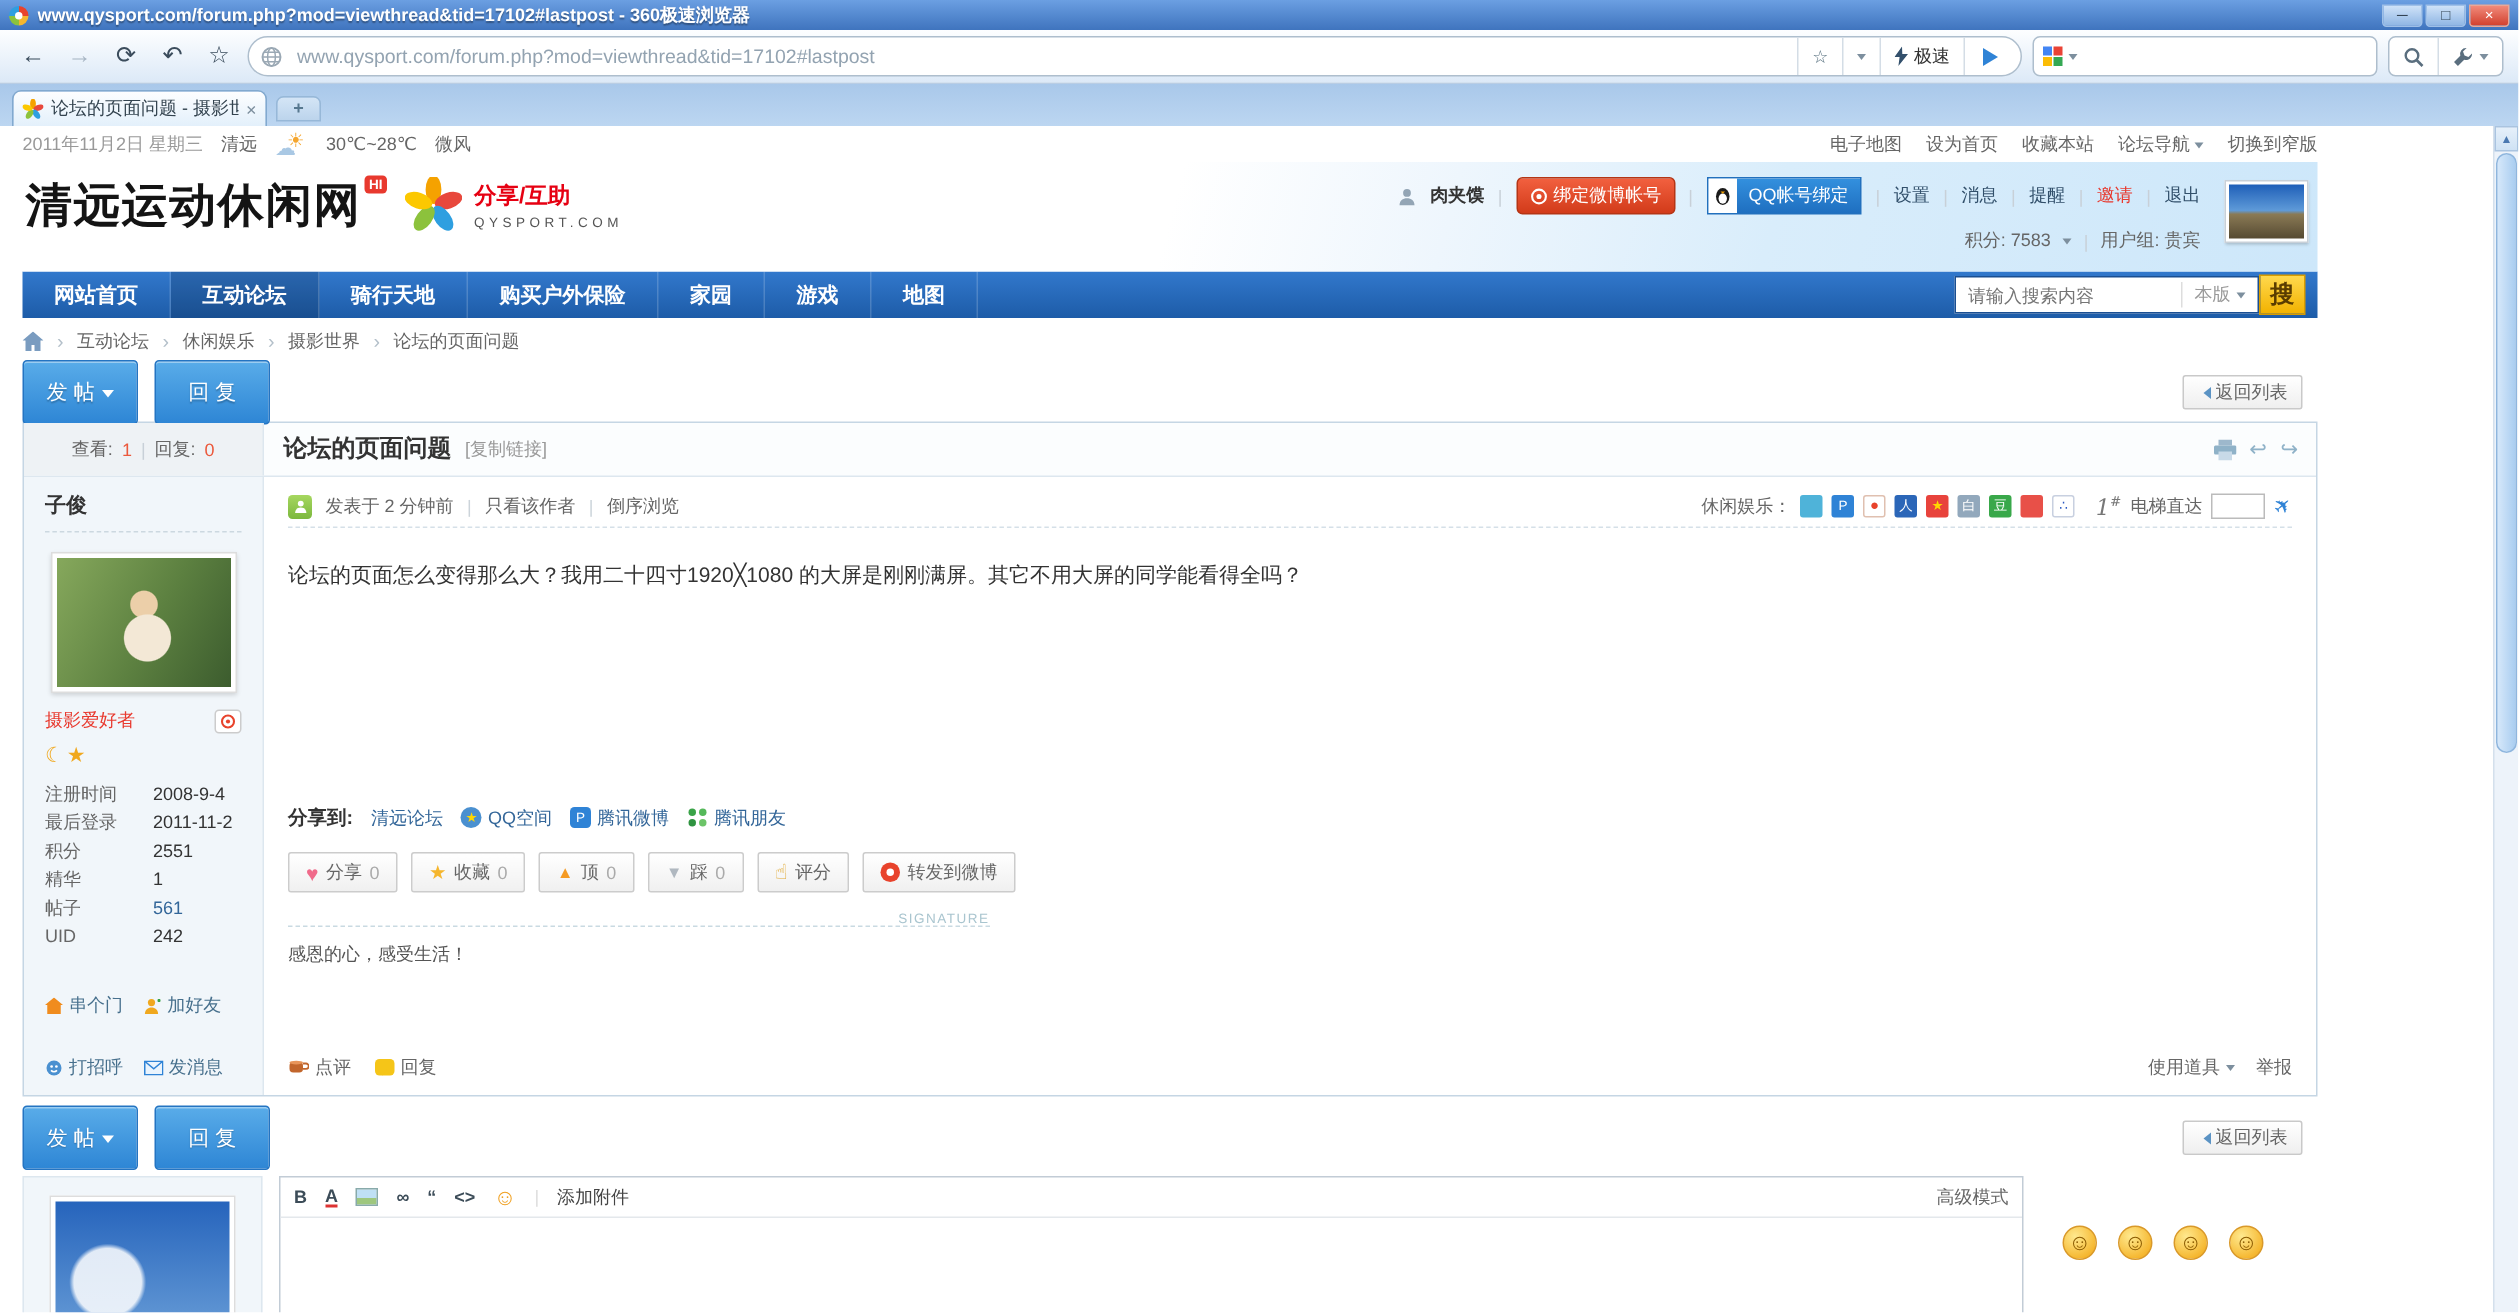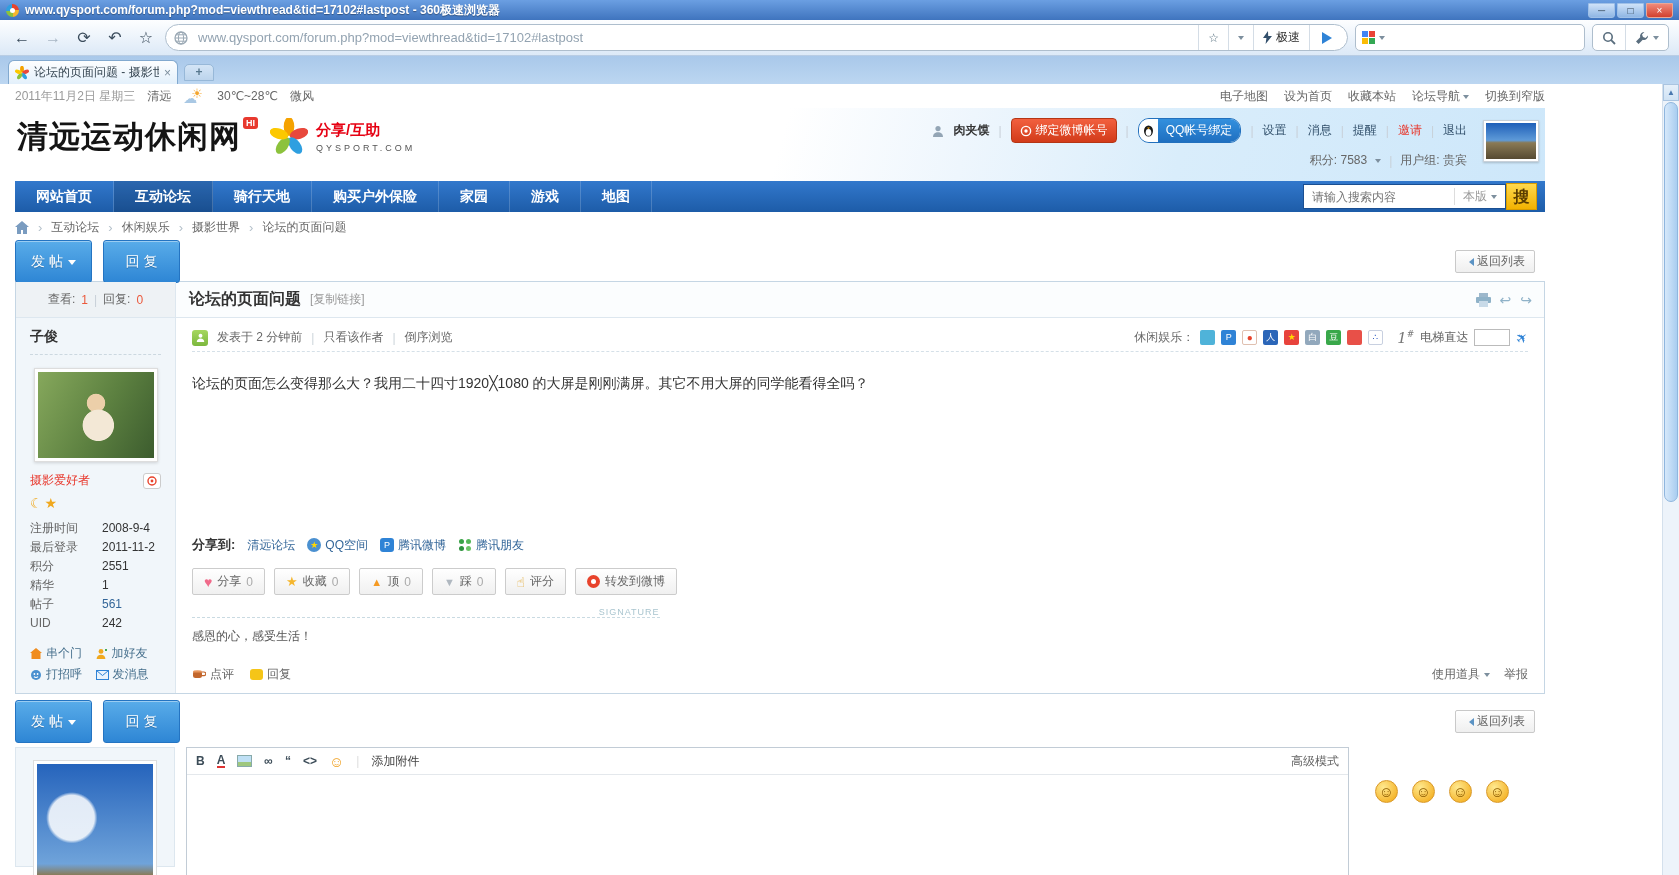--- a/index.html
+++ b/index.html
@@ -72,21 +72,21 @@
   .pinwheel { margin:0 8px 0 12px; }
   .slogancol { display:flex; flex-direction:column; }
   .slogan { color:#e60012; font-weight:bold; font-size:15px; }
   .sdomain { color:#555; font-size:9px; letter-spacing:3px; margin-top:3px; }
   .userarea { position:absolute; right:78px; top:10px; display:flex; flex-direction:column; align-items:flex-end; gap:9px; }
   .urow { display:flex; align-items:center; gap:9px; font-size:12px; color:#32506b; }
   .usep { color:#c8d0d8; }
   .uname { font-weight:bold; color:#333; }
   .redbtn { display:flex; align-items:center; gap:4px; background:linear-gradient(#f2603f,#d23b1a);
     border:1px solid #b53515; border-radius:4px; color:#fff; padding:3px 8px; font-size:12px; }
-  .qqbtn { display:flex; align-items:stretch; border:1px solid #2270bd; border-radius:11px; overflow:hidden; }
+  .qqbtn { display:flex; align-items:stretch; border:1px solid #2270bd; border-radius:0; overflow:hidden; }
   .qqbtn .qicon { background:#fff; padding:2px 4px; display:flex; align-items:center; }
   .qqbtn .qtext { background:linear-gradient(#3390de,#1f6fc0); color:#fff; padding:3px 8px; font-size:12px; }
   .invite { color:#e8392e; }
   .urow2 { font-size:12px; color:#666; display:flex; align-items:center; gap:8px; }
   .headthumb { position:absolute; right:6px; top:12px; width:56px; height:42px; background:#fff; padding:2px;
     border:1px solid #c8d0d8; box-shadow:0 1px 2px rgba(0,0,0,.2); }
   .headthumb .ph { width:100%; height:100%;
     background:linear-gradient(#1f5fb8 0%,#5e9ad8 48%,#8a7a55 55%,#564a32 100%); }
 
   .navbar { height:31px; background:linear-gradient(#3278cc,#1d5ca8); display:flex; align-items:stretch; }
@@ -135,21 +135,21 @@
                linear-gradient(118deg,#86a85c,#5c8040 55%,#3c5c2e); }
   .ptitlerow { display:flex; align-items:center; }
   .ptitle { color:#e8392e; font-size:12px; }
   .miniweibo { margin-left:auto; width:18px; height:16px; background:#fff; border:1px solid #ccc; border-radius:3px;
     display:flex; align-items:center; justify-content:center; }
   .badges { margin:6px 0 8px; color:#f0a81e; font-size:14px; letter-spacing:2px; }
   .srow { display:flex; line-height:19px; font-size:12px; }
   .slabel { width:72px; color:#666; }
   .sval { color:#333; }
   .sval.lk { color:#336699; }
-  .plinks { margin-top:12px; display:grid; grid-template-columns:1fr 1fr; row-gap:4px;font-family:Liberation Serif, serif; }
+  .plinks { margin-top:28px; display:grid; grid-template-columns:1fr 1fr; row-gap:24px;font-family:Liberation Serif, serif; }
   .plink { display:flex; align-items:center; gap:4px; color:#47708d; font-size:12px; }
 
   .pcontent { flex:1; padding:6px 16px 10px; display:flex; flex-direction:column; }
   .phead { display:flex; align-items:center; gap:9px; height:28px; color:#666; border-bottom:1px dashed #d5e0e8; }
   .chip { width:16px; height:16px; border-radius:3px; background:linear-gradient(#a6d75f,#7cb83e);
     display:flex; align-items:center; justify-content:center; }
   .hsep { color:#ccd4da; }
   .pheadright { margin-left:auto; display:flex; align-items:center; gap:6px; }
   .qsi { width:15px; height:15px; border-radius:2px; color:#fff; font-size:9px; text-align:center; line-height:15px; overflow:hidden; }
   .qsi0{background:#4fb3d9}.qsi1{background:#2f83d6}

